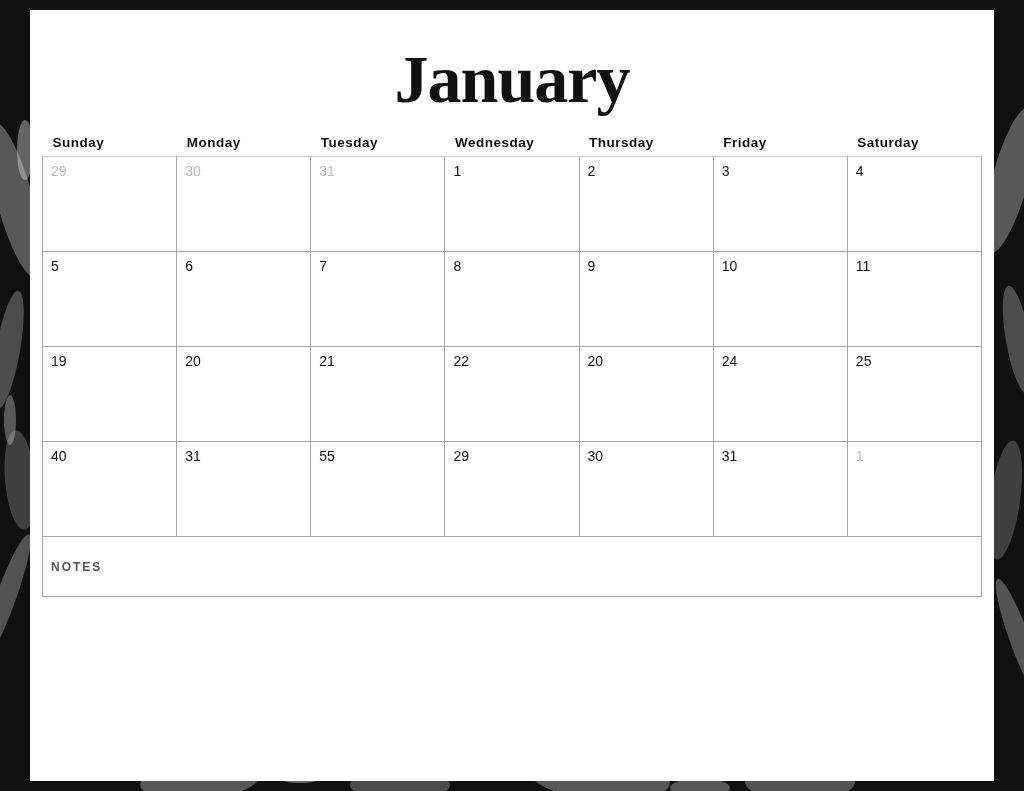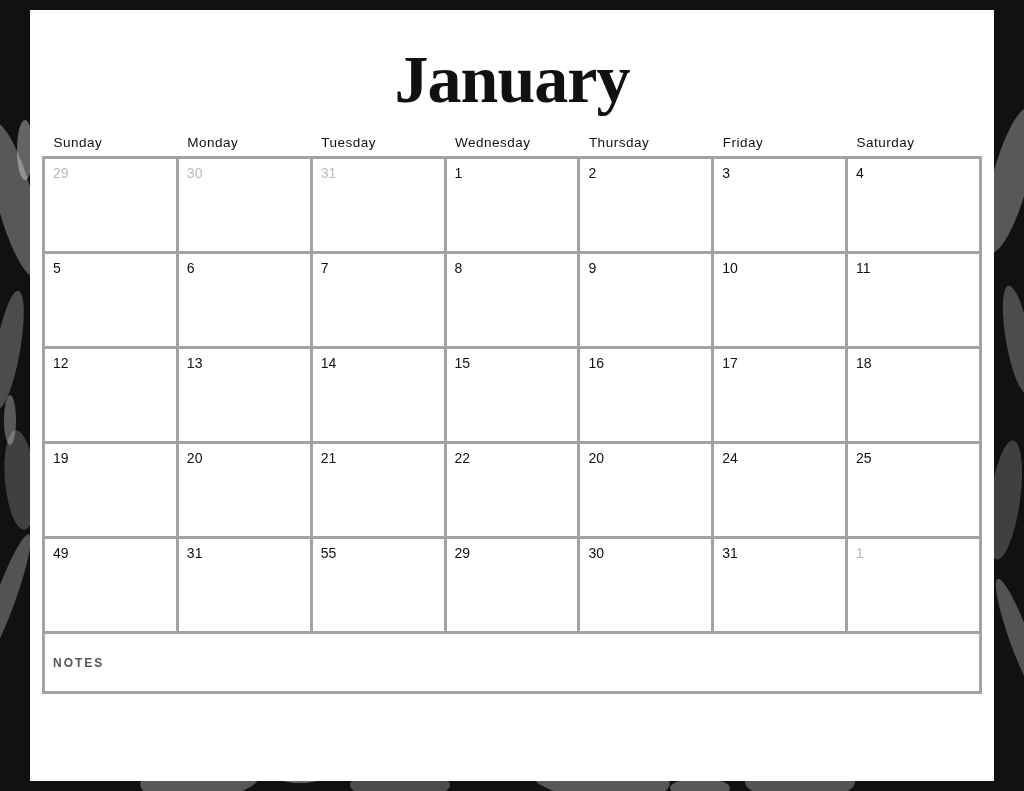--- a/index.html
+++ b/index.html
@@ -45,29 +45,29 @@
     .calendar-grid {
       width: 100%;
       border-collapse: collapse;
       table-layout: fixed;
     }
 
     .day-header {
       text-align: left;
       padding: 6px 10px;
       font-size: 13.5px;
-      font-weight: 400;
+      font-weight: 700;
       font-family: Arial, Helvetica, sans-serif;
       color: #111;
       letter-spacing: 0.5px;
       border: none;
     }
 
     .day-cell {
-      border: 3px solid #a3a3a3;
+      border: 1px solid #a3a3a3;
       vertical-align: top;
       padding: 6px 8px;
       height: 95px;
       font-size: 14px;
       font-family: Arial, Helvetica, sans-serif;
       font-weight: 500;
       color: #111;
     }
 
     .day-cell.outside-month {
@@ -144,39 +144,30 @@
         <tr>
           <td class="day-cell">5</td>
           <td class="day-cell">6</td>
           <td class="day-cell">7</td>
           <td class="day-cell">8</td>
           <td class="day-cell">9</td>
           <td class="day-cell">10</td>
           <td class="day-cell">11</td>
         </tr>
         <tr>
-          <td class="day-cell">12</td>
-          <td class="day-cell">13</td>
-          <td class="day-cell">14</td>
-          <td class="day-cell">15</td>
-          <td class="day-cell">16</td>
-          <td class="day-cell">17</td>
-          <td class="day-cell">18</td>
-        </tr>
-        <tr>
           <td class="day-cell">19</td>
           <td class="day-cell">20</td>
           <td class="day-cell">21</td>
           <td class="day-cell">22</td>
           <td class="day-cell">20</td>
           <td class="day-cell">24</td>
           <td class="day-cell">25</td>
         </tr>
         <tr>
-          <td class="day-cell">49</td>
+          <td class="day-cell">40</td>
           <td class="day-cell">31</td>
           <td class="day-cell">55</td>
           <td class="day-cell">29</td>
           <td class="day-cell">30</td>
           <td class="day-cell">31</td>
           <td class="day-cell outside-month">1</td>
         </tr>
         <tr>
           <td class="day-cell notes-row" colspan="7">NOTES</td>
         </tr>

